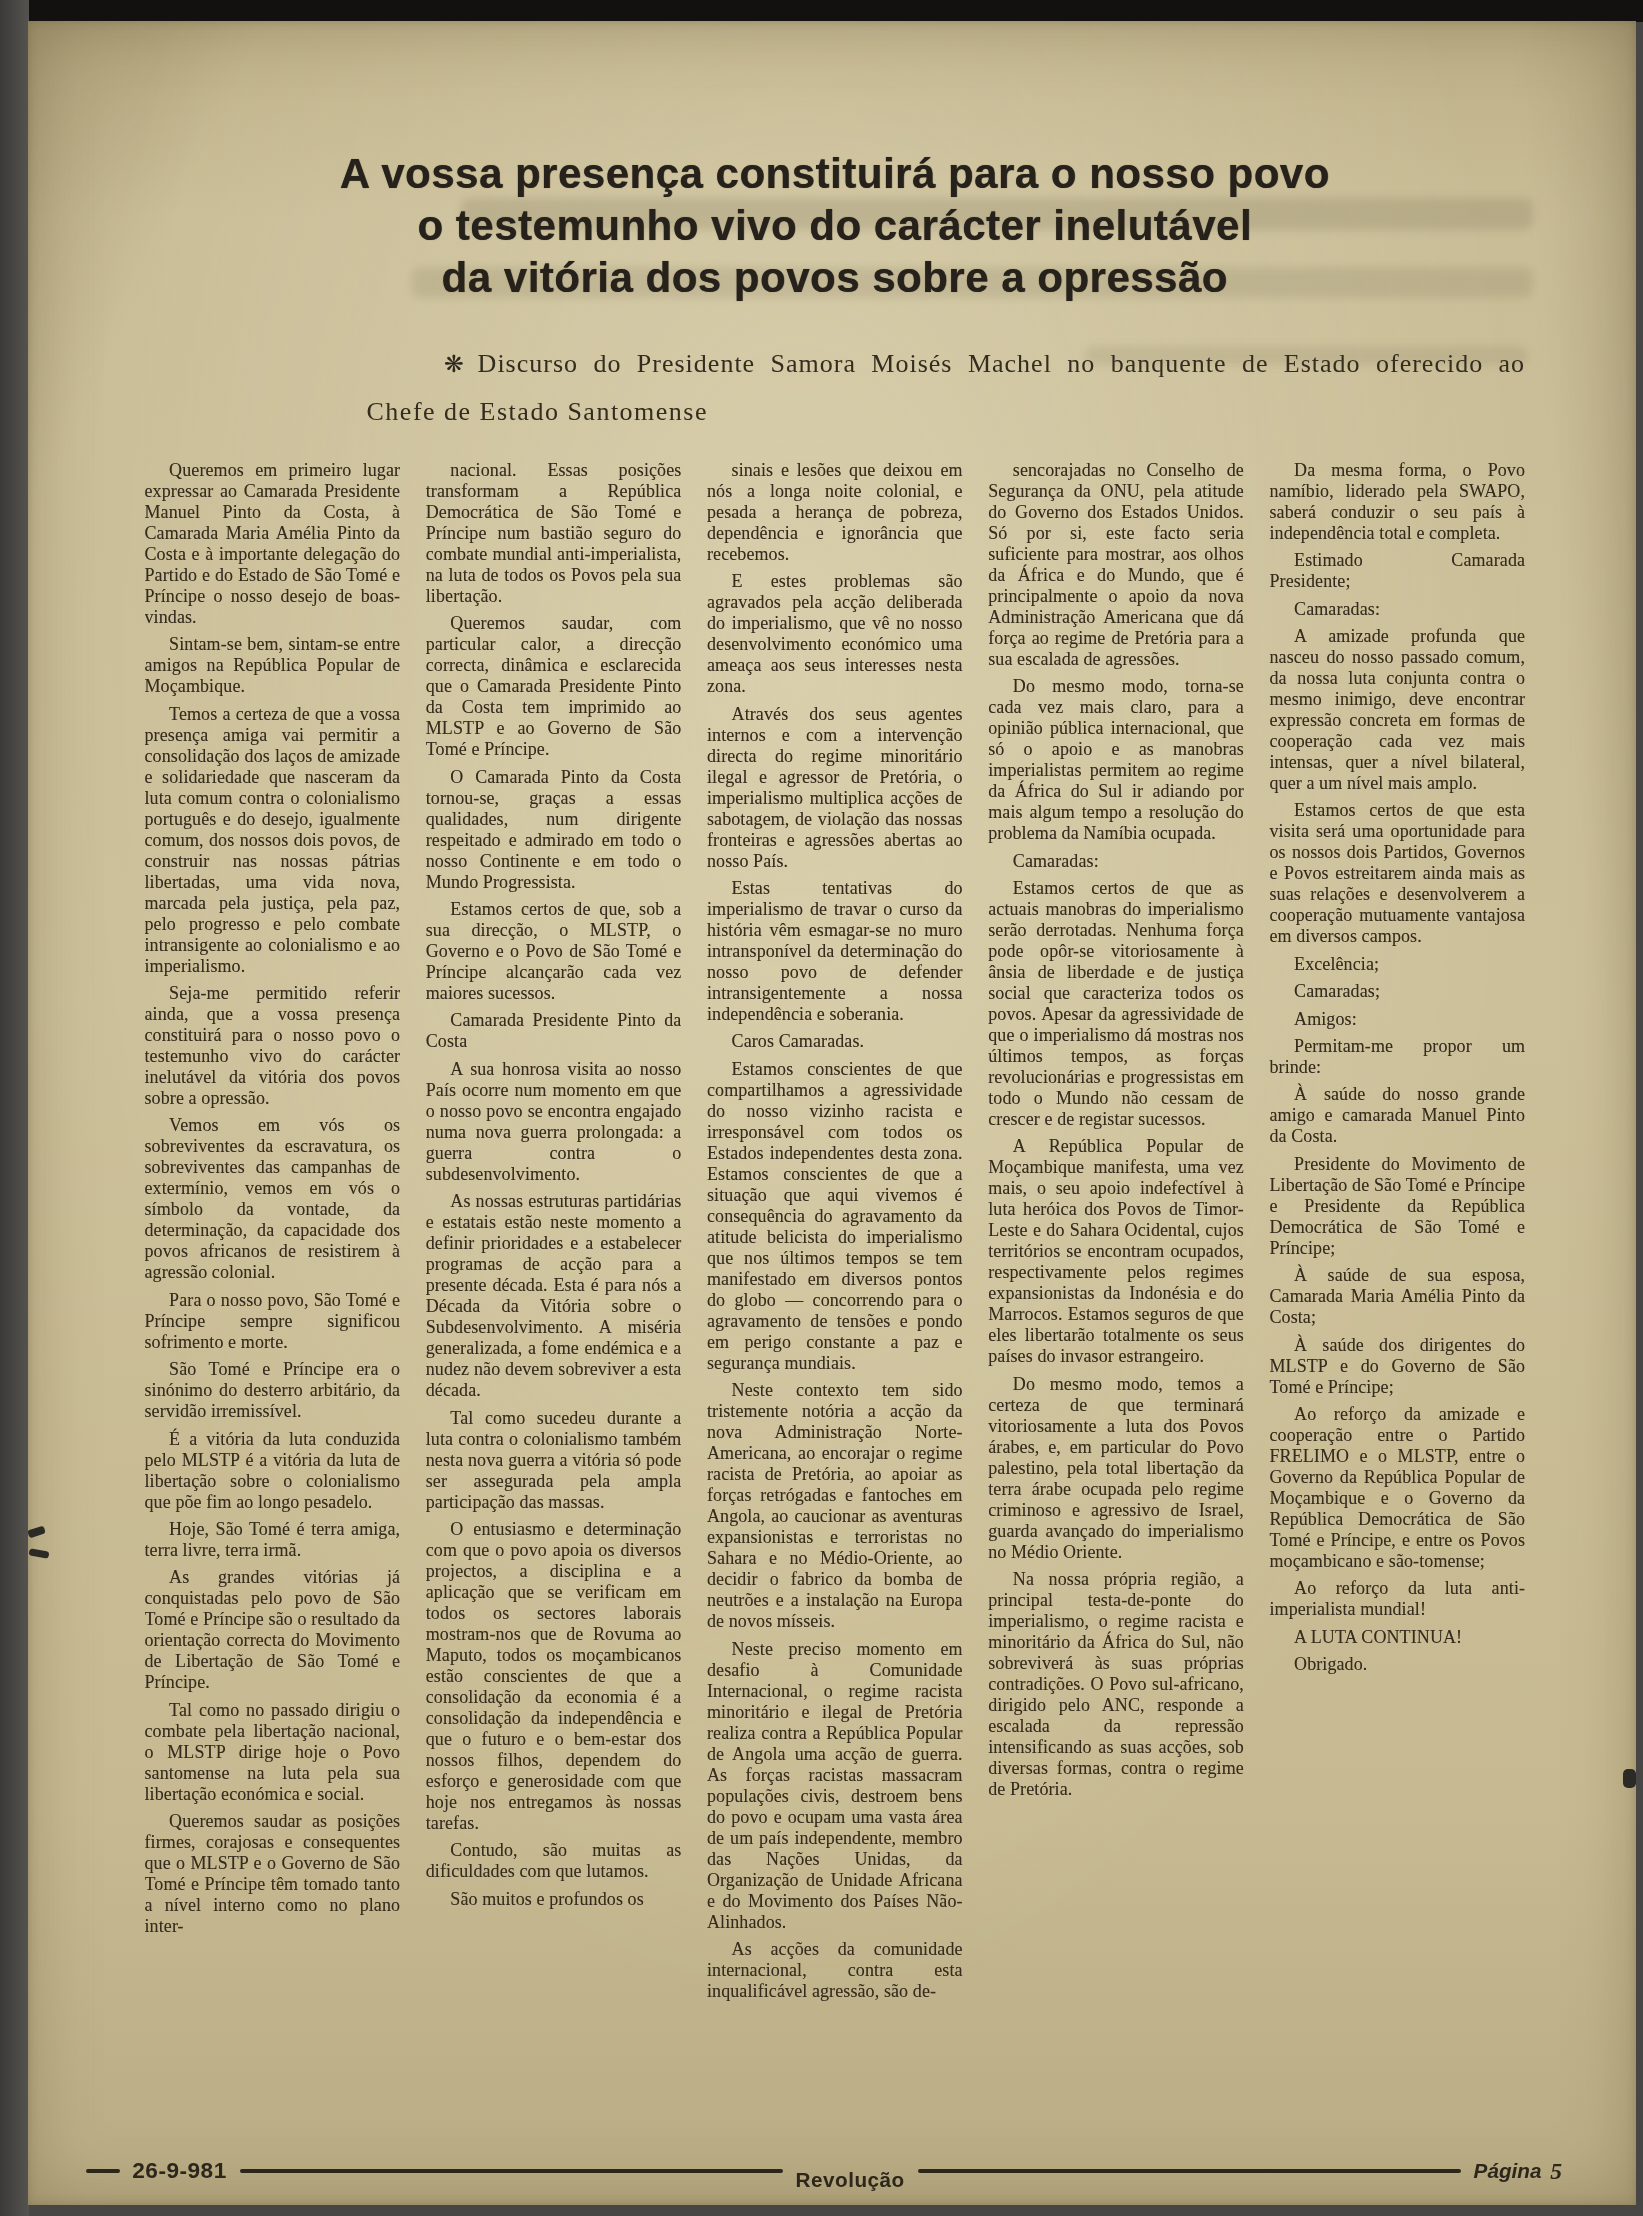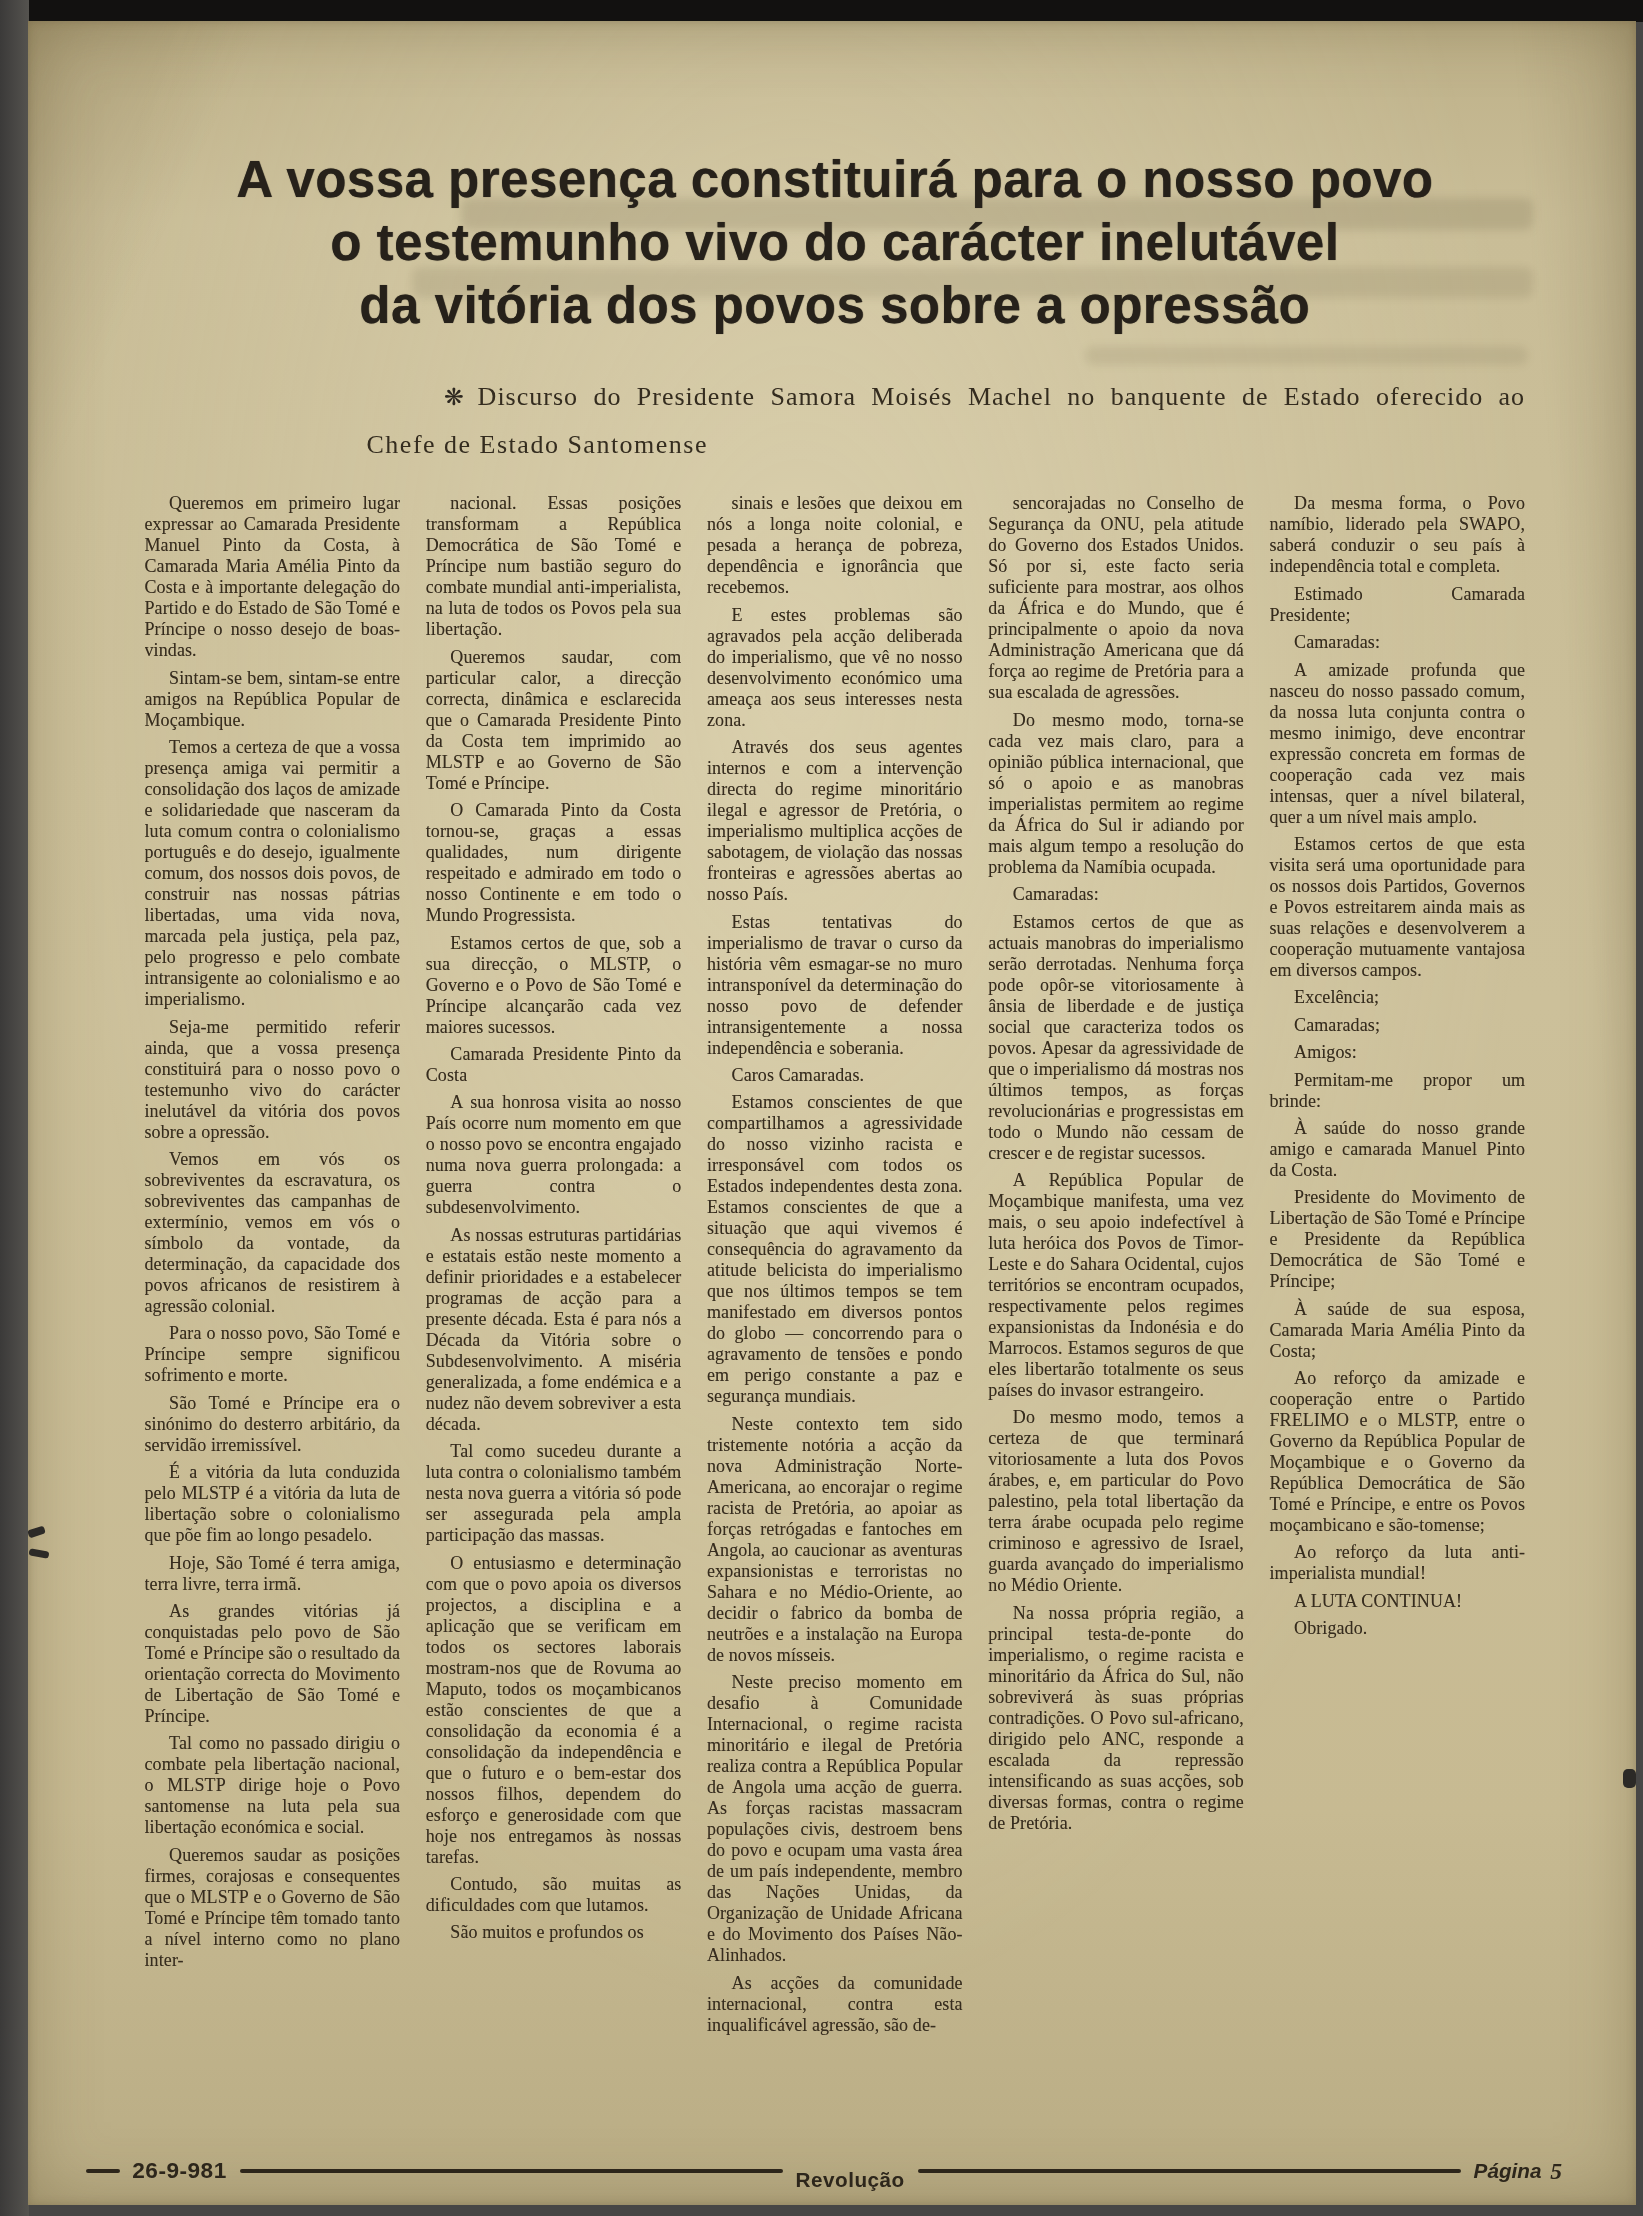--- a/index.html
+++ b/index.html
@@ -41,21 +41,21 @@
   .artifact { position: absolute; background: #2c2a27; border-radius: 3px; }
   .artifact.a1 { left: 0px; top: 1507px; width: 16.7px; height: 7.9px; transform: rotate(-18deg); }
   .artifact.a2 { left: 1px; top: 1529px; width: 19.7px; height: 6.9px; transform: rotate(10deg); }
   .artifact.a3 { right: 0px; top: 1748px; width: 12.8px; height: 19.7px; border-radius: 4.9px; }
 
   .content { position: relative; padding: 127px 111px 0 117px; height: 100%; }
 
   .headline {
     font-family: "Liberation Sans", "DejaVu Sans", sans-serif;
     font-weight: bold;
-    font-size: 51px;
+    font-size: 42px;
     line-height: 1.24;
     letter-spacing: 0.5px;
     text-align: center;
     color: #26211a;
     text-shadow: 0 0 1px rgba(38,33,26,0.55), 0.5px 0 0 rgba(38,33,26,0.4);
   }
   .headline .hl-line { display: block; }
 
   .subtitle {
     margin-top: 28.5px;
@@ -188,20 +188,21 @@
           <p class="para">Camaradas:</p>
           <p class="para">A amizade profunda que nasceu do nosso passado comum, da nossa luta conjunta contra o mesmo inimigo, deve encontrar expressão concreta em formas de cooperação cada vez mais intensas, quer a nível bilateral, quer a um nível mais amplo.</p>
           <p class="para">Estamos certos de que esta visita será uma oportunidade para os nossos dois Partidos, Governos e Povos estreitarem ainda mais as suas relações e desenvolverem a cooperação mutuamente vantajosa em diversos campos.</p>
           <p class="para">Excelência;</p>
           <p class="para">Camaradas;</p>
           <p class="para">Amigos:</p>
           <p class="para">Permitam-me propor um brinde:</p>
           <p class="para">À saúde do nosso grande amigo e camarada Manuel Pinto da Costa.</p>
           <p class="para">Presidente do Movimento de Libertação de São Tomé e Príncipe e Presidente da República Democrática de São Tomé e Príncipe;</p>
           <p class="para">À saúde de sua esposa, Camarada Maria Amélia Pinto da Costa;</p>
+          <p class="para">À saúde dos dirigentes do MLSTP e do Governo de São Tomé e Príncipe;</p>
           <p class="para">Ao reforço da amizade e cooperação entre o Partido FRELIMO e o MLSTP, entre o Governo da República Popular de Moçambique e o Governo da República Democrática de São Tomé e Príncipe, e entre os Povos moçambicano e são-tomense;</p>
           <p class="para">Ao reforço da luta anti-imperialista mundial!</p>
           <p class="para">A LUTA CONTINUA!</p>
           <p class="para">Obrigado.</p>
         </div>
       </div>
 
     <div class="footer">
       <div class="rule short"></div>
       <div class="date">26-9-981</div>

